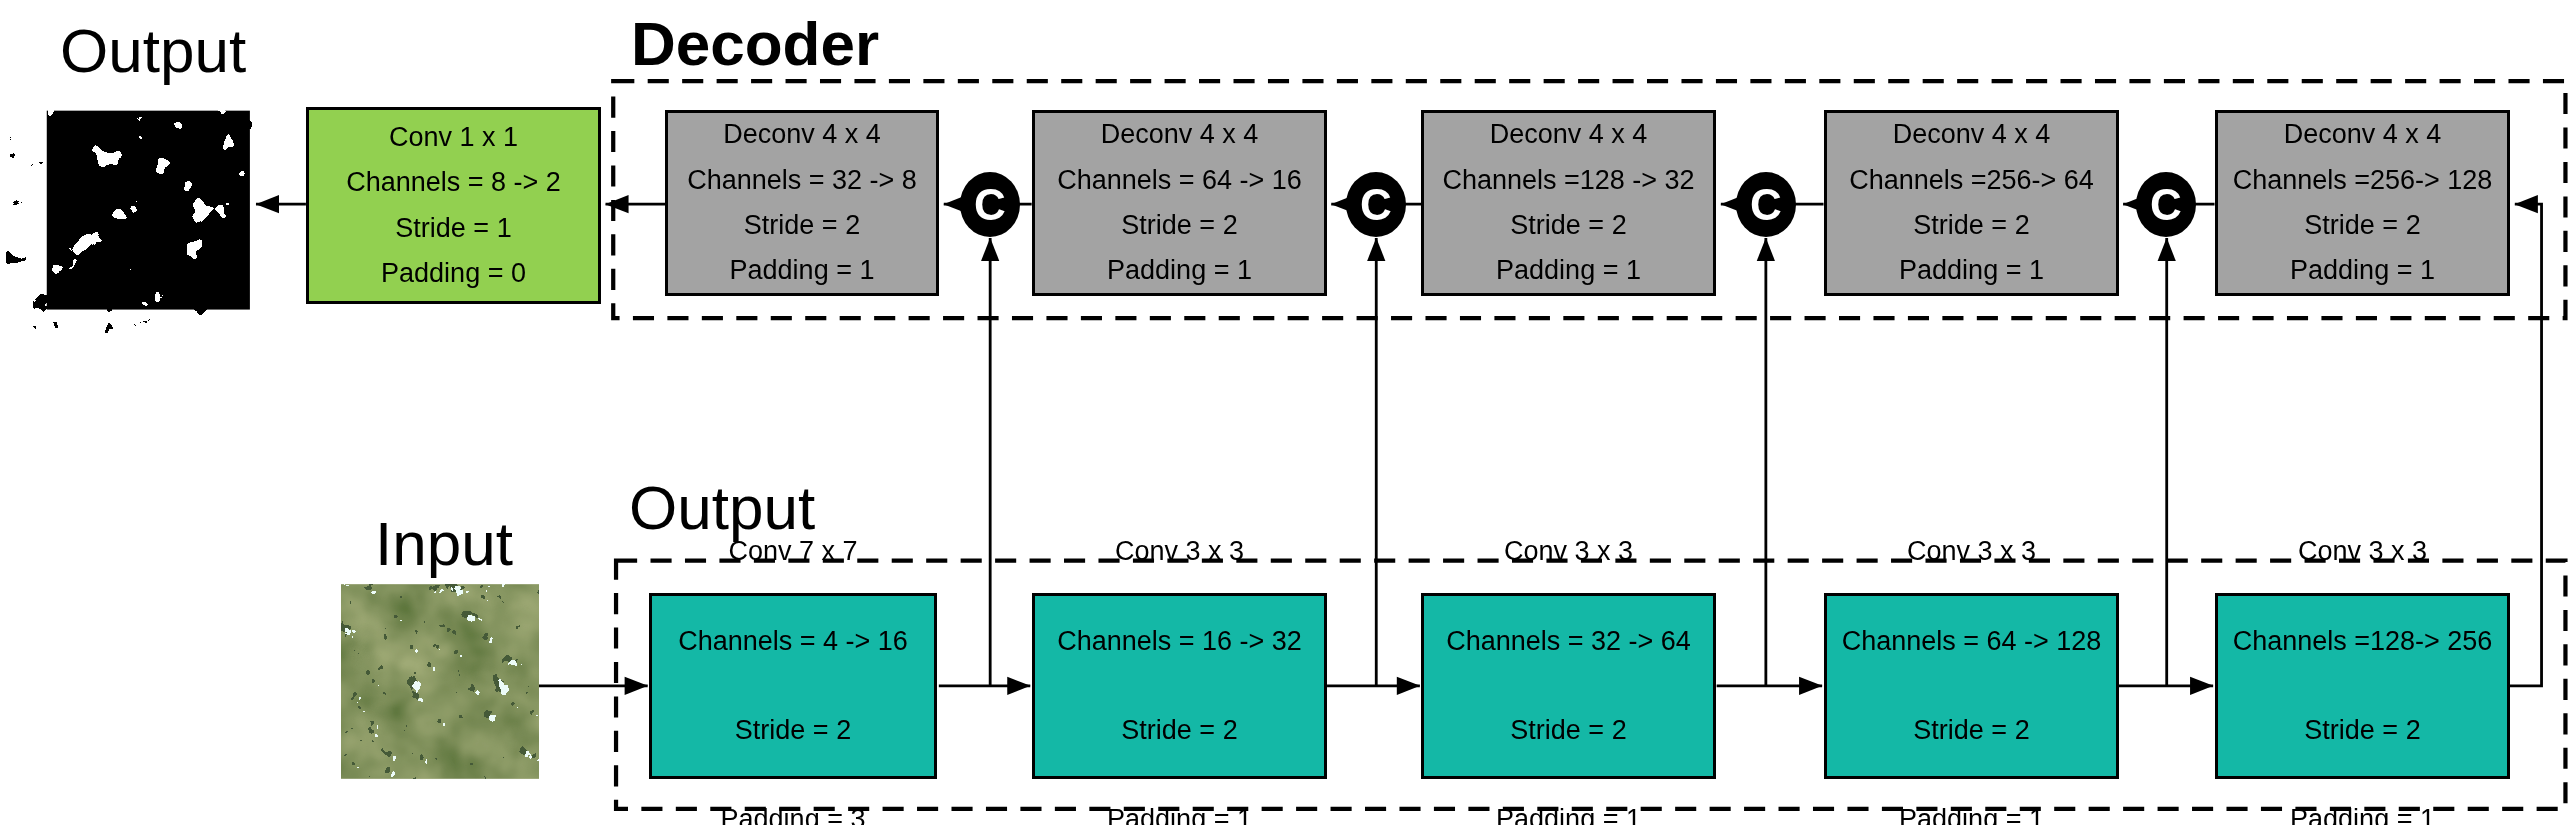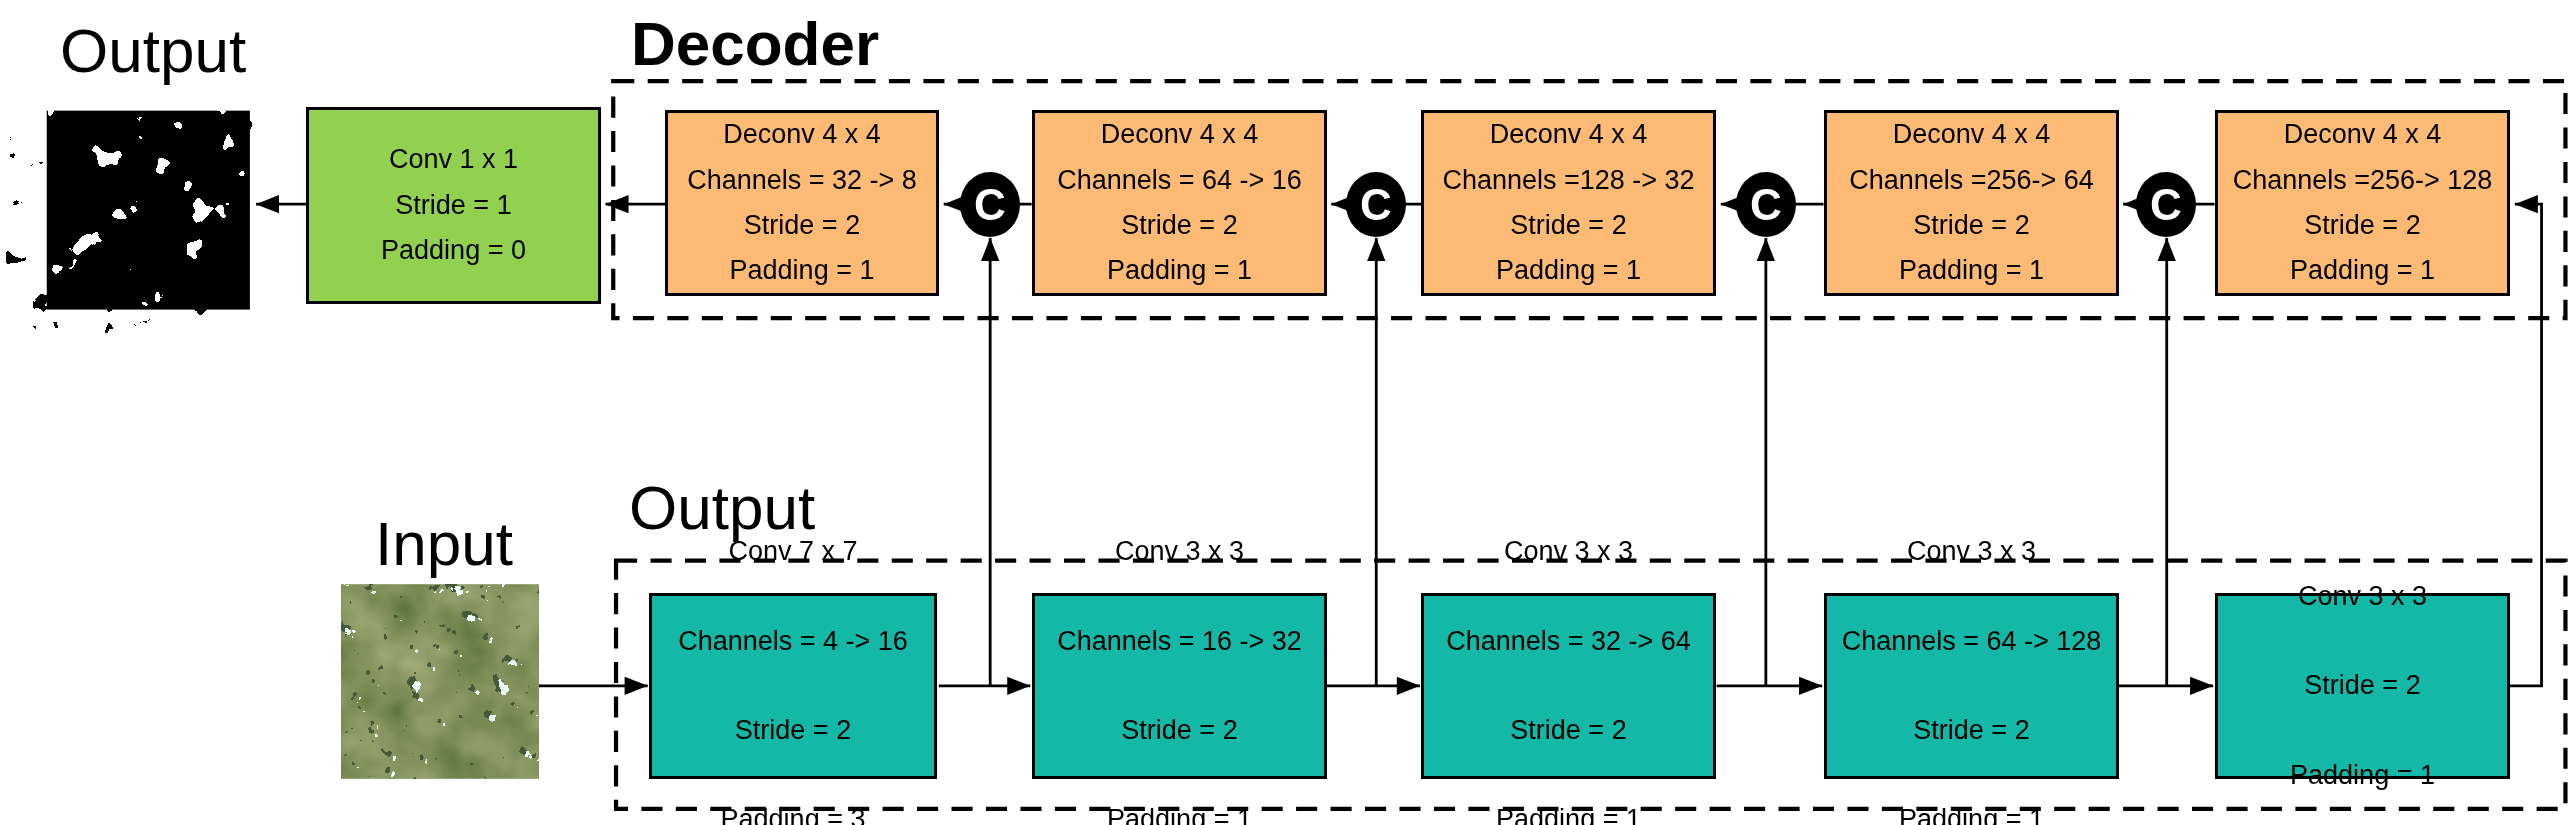--- a/index.html
+++ b/index.html
@@ -2,21 +2,21 @@
 <html style="font-size:11.3px"><head>
 <meta charset="utf-8">
 <style>
   html,body{margin:0;padding:0;background:#ffffff;}
   #canvas{position:relative;width:2576px;height:826px;background:#ffffff;overflow:hidden;
           font-family:"Liberation Sans",sans-serif;}
   .seclabel{position:absolute;font-size:62px;line-height:1.05;color:#000;white-space:nowrap;}
   .box{position:absolute;box-sizing:border-box;border:3.5px solid #000;display:flex;flex-direction:column;
        align-items:center;justify-content:center;color:#000;
        font-size:27px;line-height:1.68;white-space:nowrap;}
-  .box.blue{background:#fdba74;}
+  .box.blue{background:#a3a3a3;}
   .box.gray{background:#14b8a6;gap:44px;}
   .box.green{background:#92D050;}
   .cnode{position:absolute;width:60px;height:65px;background:#000;border-radius:50%;color:#fff;
          display:flex;align-items:center;justify-content:center;font-weight:bold;font-size:44px;line-height:1;}
   svg.overlay{position:absolute;left:0;top:0;}
   .tex{position:absolute;}
 </style>
 </head>
 <body>
 
@@ -108,20 +108,21 @@
           <feMergeNode in="shadow"></feMergeNode>
             <feMergeNode in="cloud"></feMergeNode>
         </feMerge>
       </filter>
     </defs>
     <rect x="0" y="0" width="282" height="277" fill="#4c6a2c" filter="url(#fSat)"></rect>
   </svg>
 
   <div class="box green" style="left:306px;top:107px;width:295px;height:197px;">
     <div>Conv 1 x 1</div>
+    <div>Channels = 8 -&gt; 2</div>
     <div>Stride = 1</div>
     <div>Padding = 0</div>
   </div>
 
   <div class="box blue" style="left:665px;top:110px;width:274px;height:186px;">
     <div>Deconv 4 x 4</div>
     <div>Channels = 32 -&gt; 8</div>
     <div>Stride = 2</div>
     <div>Padding = 1</div>
   </div>
@@ -169,20 +170,21 @@
     <div>Padding = 1</div>
   </div>
   <div class="box gray" style="left:1824px;top:593px;width:295px;height:186px;">
     <div>Conv 3 x 3</div>
     <div>Channels = 64 -&gt; 128</div>
     <div>Stride = 2</div>
     <div>Padding = 1</div>
   </div>
   <div class="box gray" style="left:2215px;top:593px;width:295px;height:186px;">
     <div>Conv 3 x 3</div>
+    <div>Channels =128-&gt; 256</div>
     <div>Stride = 2</div>
     <div>Padding = 1</div>
   </div>
 
   <div class="cnode" style="left:960px;top:172px;">
     <span>C</span>
   </div>
   <div class="cnode" style="left:1346px;top:172px;">
     <span>C</span>
   </div>

